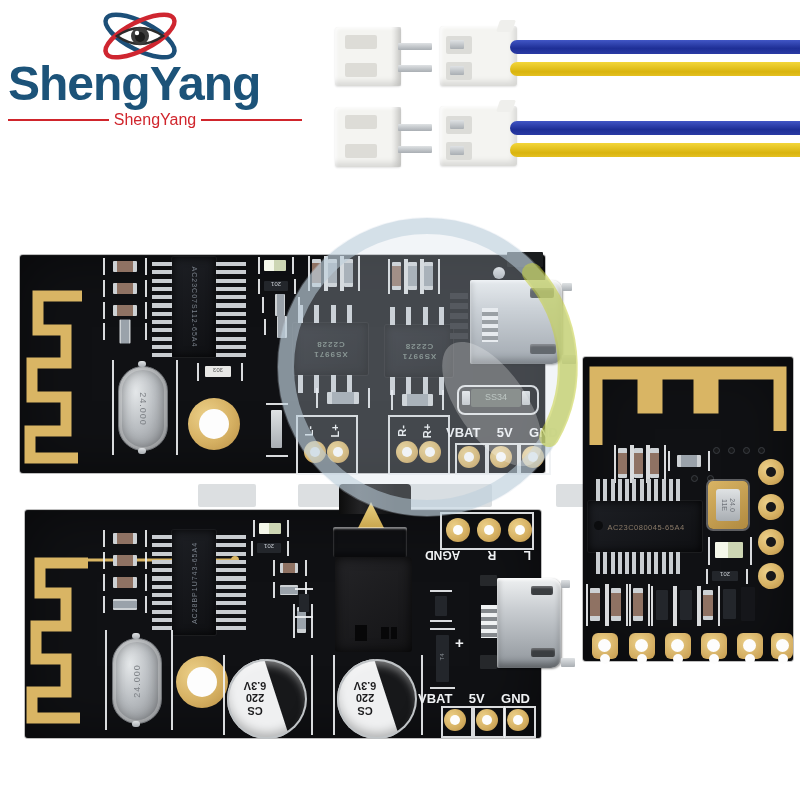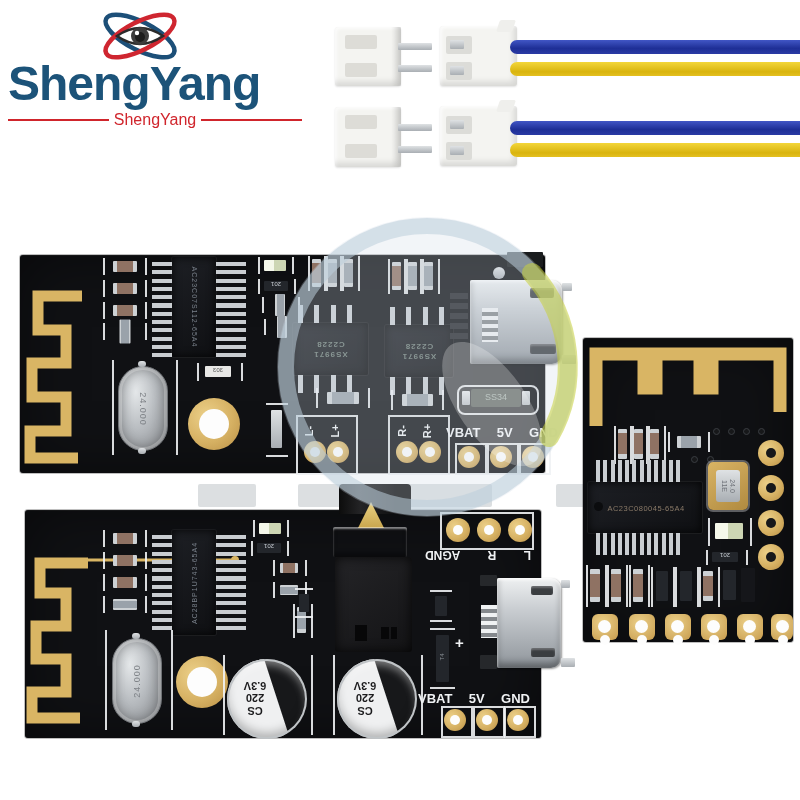--- a/index.html
+++ b/index.html
@@ -380,21 +380,21 @@
     <div class="box" style="left:448px;top:196px;width:28px;height:28px;"></div>
     <div class="box" style="left:479px;top:196px;width:28px;height:28px;"></div>
     <div class="gold" style="left:419px;top:199px;width:22px;height:22px;"></div>
       <div class="wh" style="left:425px;top:205px;width:10px;height:10px;"></div>
     <div class="gold" style="left:451px;top:199px;width:22px;height:22px;"></div>
       <div class="wh" style="left:457px;top:205px;width:10px;height:10px;"></div>
     <div class="gold" style="left:482px;top:199px;width:22px;height:22px;"></div>
       <div class="wh" style="left:488px;top:205px;width:10px;height:10px;"></div>
   </div>
 
-  <div class="board" style="left:583px;top:338px;width:210px;height:304px;z-index:2;">
+  <div class="board" style="left:583px;top:357px;width:210px;height:304px;z-index:2;">
     <svg style="position:absolute;left:0;top:0;" width="210" height="100" viewBox="0 0 210 100">
       <path d="M 13 88 V 16 H 61 V 50 H 73 V 16 H 117 V 50 H 129 V 16 H 197 V 74" fill="none" stroke="#d9b564" stroke-width="13"></path>
     </svg>
 
     <div class="brk" style="left:31px;top:88px;width:16px;height:38px;">
         <div class="capb" style="left:2px;top:3px;width:9px;height:30px;"></div>
       </div>
     <div class="brk" style="left:47px;top:88px;width:16px;height:38px;">
         <div class="capb" style="left:2px;top:3px;width:9px;height:30px;"></div>
       </div>

